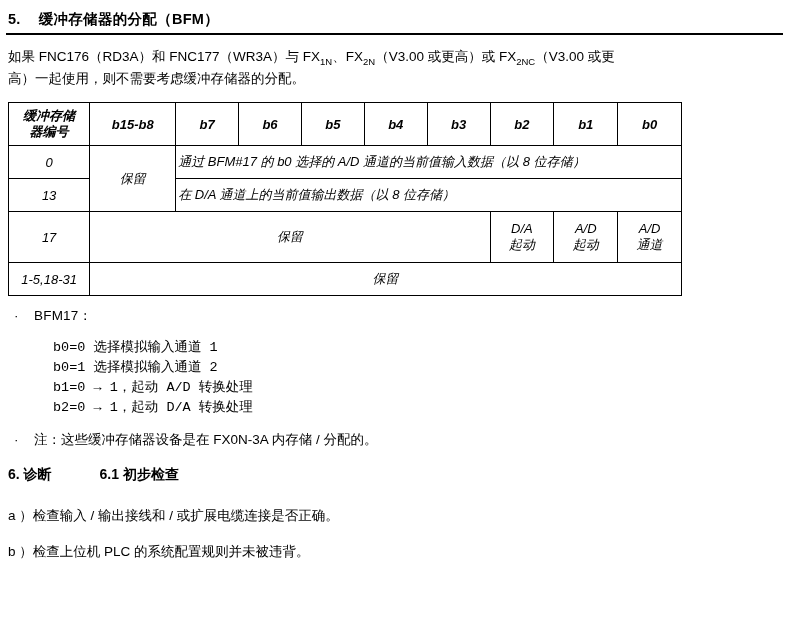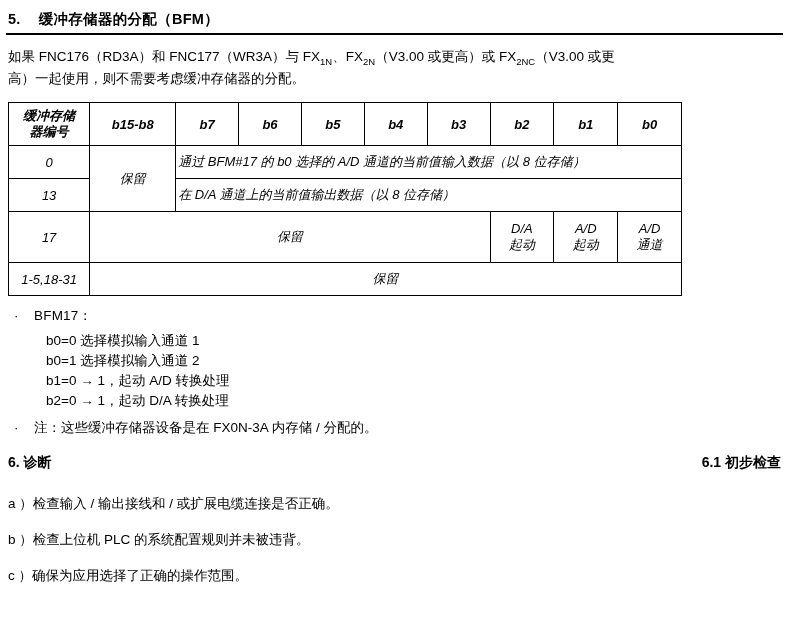--- a/index.html
+++ b/index.html
@@ -106,36 +106,36 @@
     padding-left: 26px;
     margin-bottom: 2px;
     line-height: 1.5;
   }
   ul.bullets > li .dot {
     position: absolute;
     left: 6px;
     top: 0;
   }
   .sub-lines {
-    margin: 4px;
+    margin: 11px;
     padding: 0 0 0 8px;
     list-style: none;
     line-height: 1.5;
+    font-family: Liberation Mono, monospace;
   }
   .mono-ish {
     letter-spacing: 0.2px;
   }
 
   
   .diag-head {
     display: flex;
     margin: 16px 8px 0 8px;
     font-size: 14px;
     font-weight: bold;
-    justify-content: space-between;
   }
   .diag-head .d1 { margin-right: 48px; }
 
   .abc {
     margin: 16px 8px 0 8px;
     font-size: 13.5px;
     line-height: 1.5;
   }
   .abc.first { margin-top: 22px; }
 </style>
@@ -225,15 +225,14 @@
     </li>
   </ul>
 
   <div class="diag-head">
     <span class="d1">6. 诊断</span>
     <span>6.1 初步检查</span>
   </div>
 
   <div class="abc first">a ）检查输入 / 输出接线和 / 或扩展电缆连接是否正确。</div>
   <div class="abc">b ）检查上位机 PLC 的系统配置规则并未被违背。</div>
-  <div class="abc">c ）确保为应用选择了正确的操作范围。</div>
 
 </div>
 
 </body></html>

